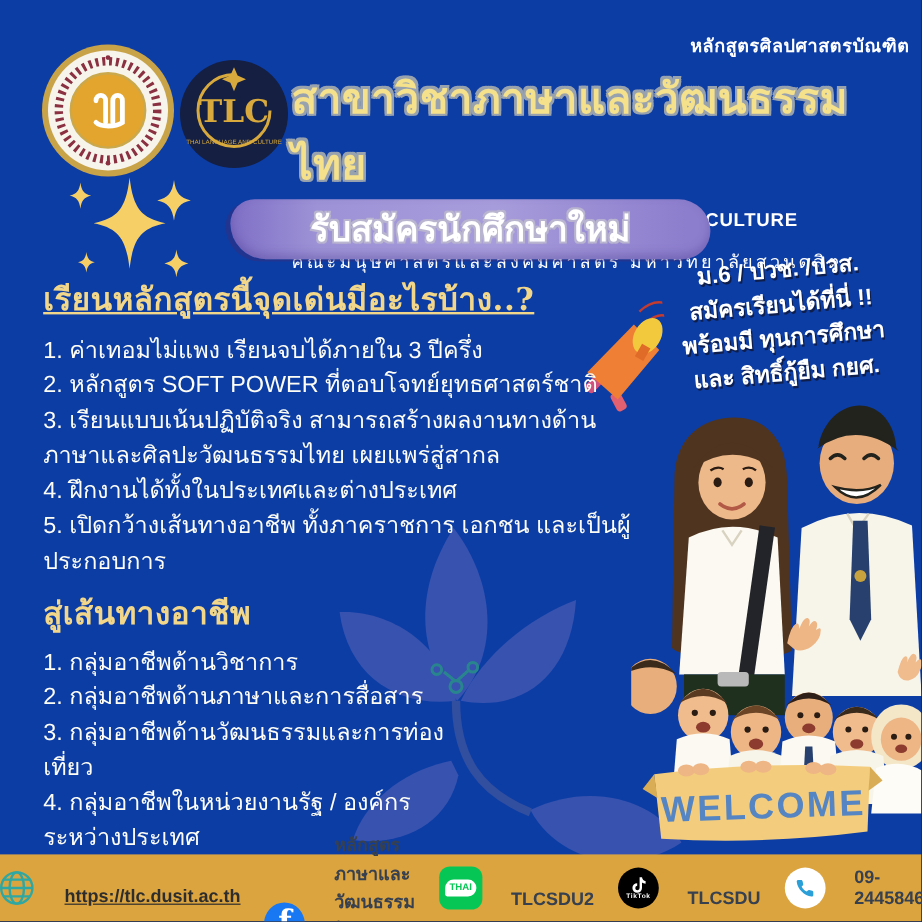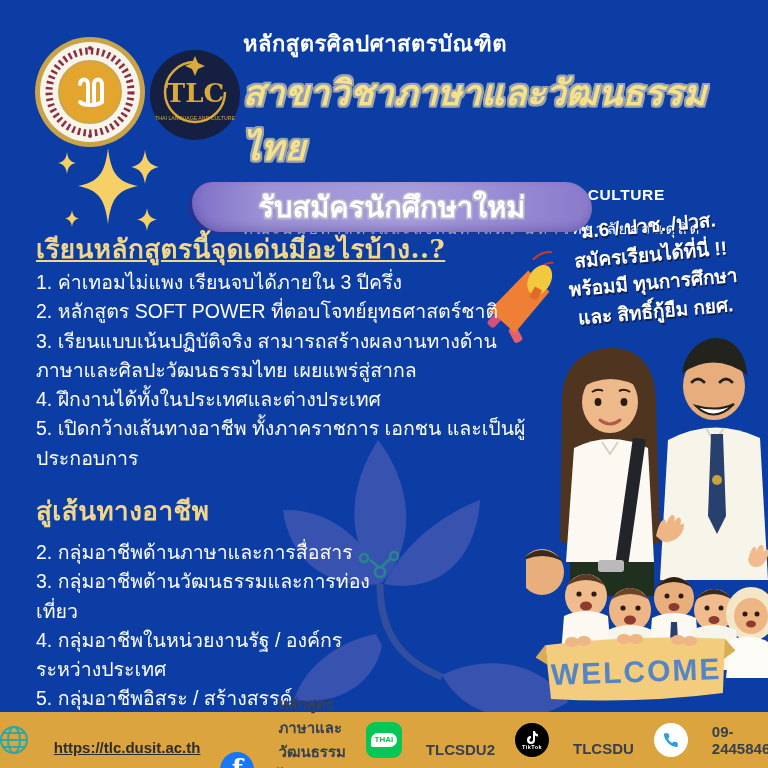--- a/index.html
+++ b/index.html
@@ -5,32 +5,31 @@
   html,body{margin:0;padding:0;background:#222;}
   .poster{
     position:relative;width:768px;height:768px;overflow:hidden;
     background:#0c3da5;
     font-family:"Liberation Sans","DejaVu Sans",sans-serif;
   }
   
   .logo-seal{position:absolute;left:34px;top:36px;width:112px;height:112px;}
   .logo-tlc{position:absolute;left:150px;top:50px;width:90px;height:90px;}
   .header-text{position:absolute;left:243px;top:26px;width:515px;color:#fff;}
-  .program{font-size:22px;font-weight:600;letter-spacing:.5px;}
+  .program{font-size:15px;font-weight:600;letter-spacing:.5px;text-align:right;}
   .major{
     margin-top:4px;font-size:35px;font-weight:800;color:#f5e18c;letter-spacing:.5px;
     text-shadow:-2px -2px 0 #98a2ae,2px -2px 0 #98a2ae,-2px 2px 0 #98a2ae,2px 2px 0 #98a2ae,
                 0 -2px 0 #98a2ae,0 2px 0 #98a2ae,-2px 0 0 #98a2ae,2px 0 0 #98a2ae;
-    font-style:italic;
   }
   .degree-en{margin-top:11px;font-size:15.5px;font-weight:600;letter-spacing:.6px;}
   .faculty{margin-top:13px;font-size:15px;letter-spacing:2.6px;}
   
   .banner{
-    position:absolute;left:192px;top:182px;width:400px;height:50px;
+    position:absolute;left:192px;top:166px;width:400px;height:50px;
     background:linear-gradient(90deg,#7f6fc6,#9d92d6 18%,#a79cdb 55%,#8d7ecd 95%);
     border-radius:26px 34px 30px 38px;
     box-shadow:-4px 2px 0 rgba(60,45,120,.45), inset 0 -4px 8px rgba(70,55,140,.35);
     display:flex;align-items:center;justify-content:center;
   }
   .banner-label{
     color:#fff;font-size:29px;font-weight:800;
     text-shadow:-1.5px -1.5px 0 #b9b4cf,1.5px -1.5px 0 #b9b4cf,-1.5px 1.5px 0 #b9b4cf,1.5px 1.5px 0 #b9b4cf;
   }
   .sparkles{position:absolute;left:50px;top:138px;width:125px;height:100px;}
@@ -44,21 +43,21 @@
   .megaphone{position:absolute;left:480px;top:250px;width:78px;height:96px;transform:rotate(-8deg);}
   
   .section-heading{
     position:absolute;left:36px;color:#f2d78a;
     font-family:"DejaVu Serif","Liberation Serif",serif;
     font-size:26px;font-weight:800;letter-spacing:.5px;
   }
   .h-highlights{top:228px;text-decoration:underline;}
   .h-careers{top:490px;}
   .list{position:absolute;left:36px;color:#fdfdf6;font-size:19.5px;line-height:1.5;}
-  .list-highlights{top:268px;width:492px;}
+  .list-highlights{top:278px;width:492px;}
   .list-careers{top:538px;width:368px;}
   .list div{overflow-wrap:break-word;}
   
   .watermark{position:absolute;left:228px;top:432px;width:340px;height:300px;opacity:.92;}
   
   .students{position:absolute;right:0;bottom:56px;width:242px;height:402px;}
   
   .footer{
     position:absolute;left:0;bottom:0;width:768px;height:56px;background:#dca43f;
     display:flex;align-items:center;justify-content:center;gap:20px;z-index:6;
@@ -160,20 +159,21 @@
   <div class="list list-highlights">
     <div>1. ค่าเทอมไม่แพง เรียนจบได้ภายใน 3 ปีครึ่ง</div>
     <div>2. หลักสูตร SOFT POWER ที่ตอบโจทย์ยุทธศาสตร์ชาติ</div>
     <div>3. เรียนแบบเน้นปฏิบัติจริง สามารถสร้างผลงานทางด้าน​ภาษาและศิลปะวัฒนธรรมไทย เผยแพร่สู่สากล</div>
     <div>4. ฝึกงานได้ทั้งในประเทศและต่างประเทศ</div>
     <div>5. เปิดกว้างเส้นทางอาชีพ ทั้งภาคราชการ เอกชน และเป็นผู้ประกอบการ</div>
   </div>
 
   <div class="section-heading h-careers">สู่เส้นทางอาชีพ</div>
   <div class="list list-careers">
+    <div>1. กลุ่มอาชีพด้านวิชาการ</div>
     <div>2. กลุ่มอาชีพด้านภาษาและการสื่อสาร</div>
     <div>3. กลุ่มอาชีพด้านวัฒนธรรมและการท่องเที่ยว</div>
     <div>4. กลุ่มอาชีพในหน่วยงานรัฐ / องค์กร​ระหว่างประเทศ</div>
     <div>5. กลุ่มอาชีพอิสระ / สร้างสรรค์</div>
   </div>
 
   <svg class="students" viewBox="0 0 242 402">
 
     <path d="M36,90 C36,56 58,38 86,38 C114,38 130,58 130,92 L134,232 C118,242 46,242 34,230 Z" fill="#4f3420"></path>
     <ellipse cx="84" cy="92" rx="28" ry="31" fill="#eeb98a"></ellipse>

